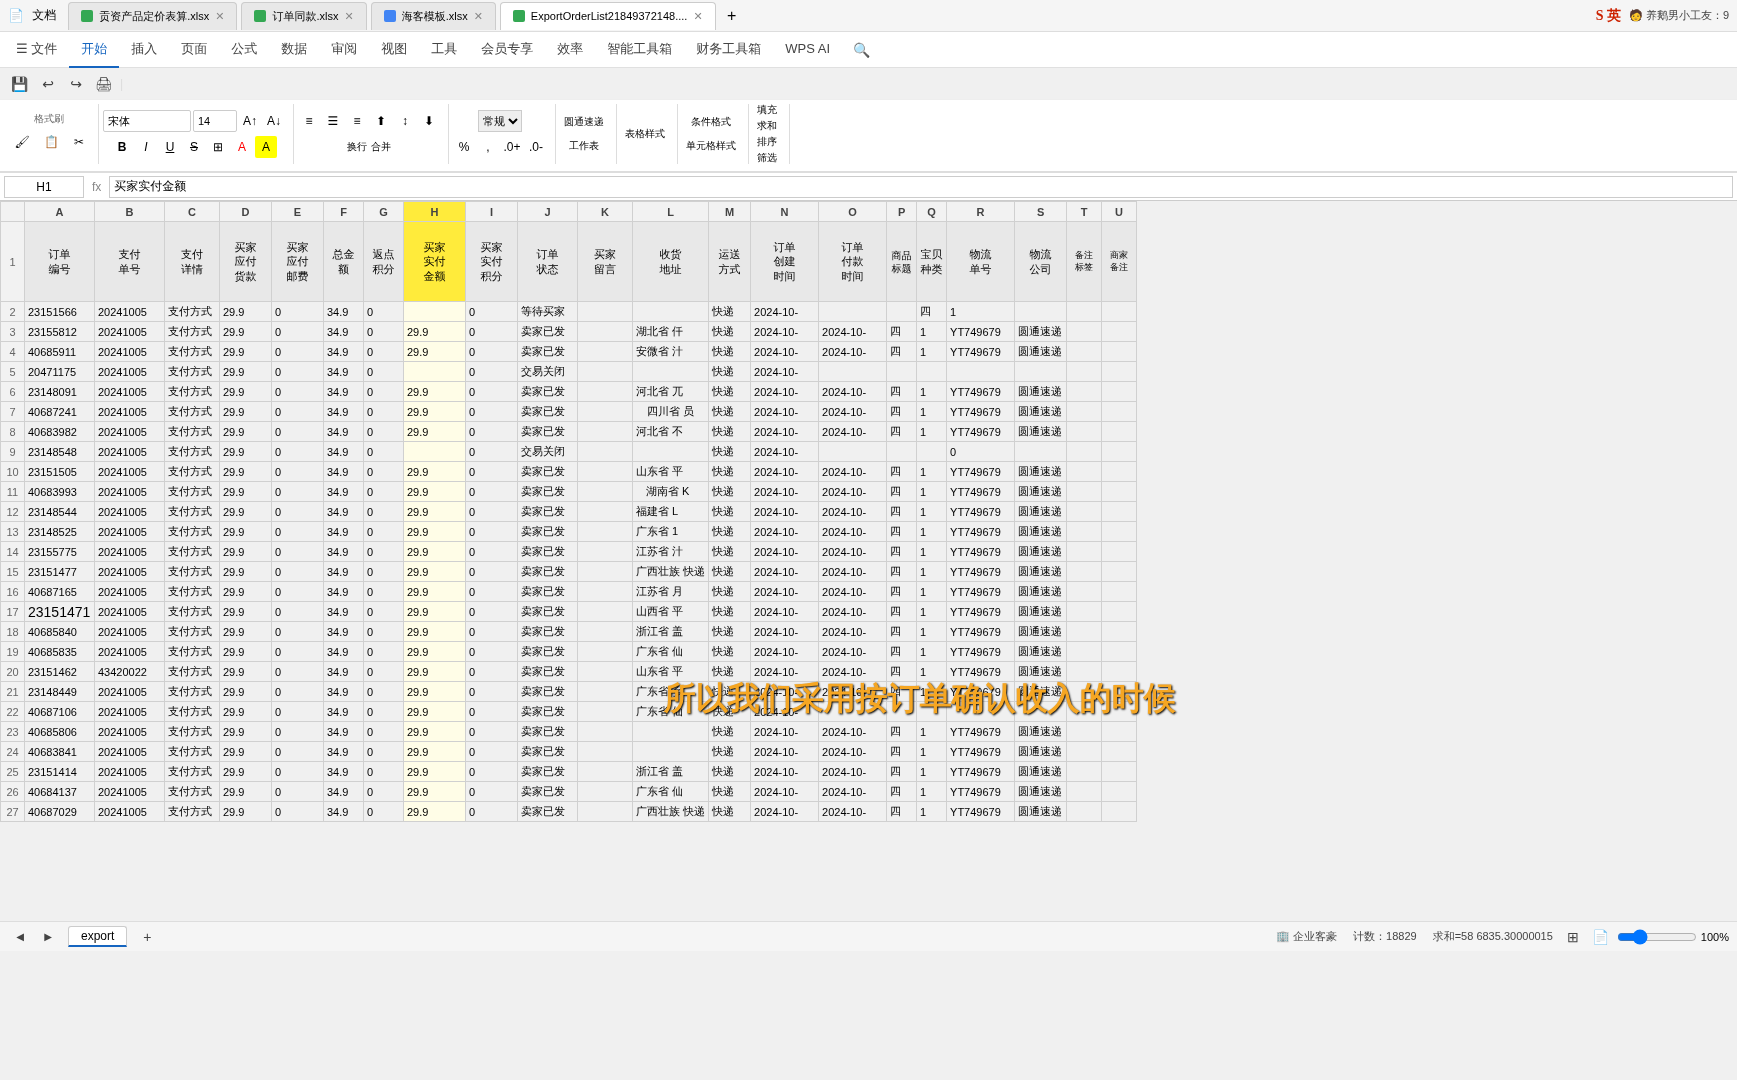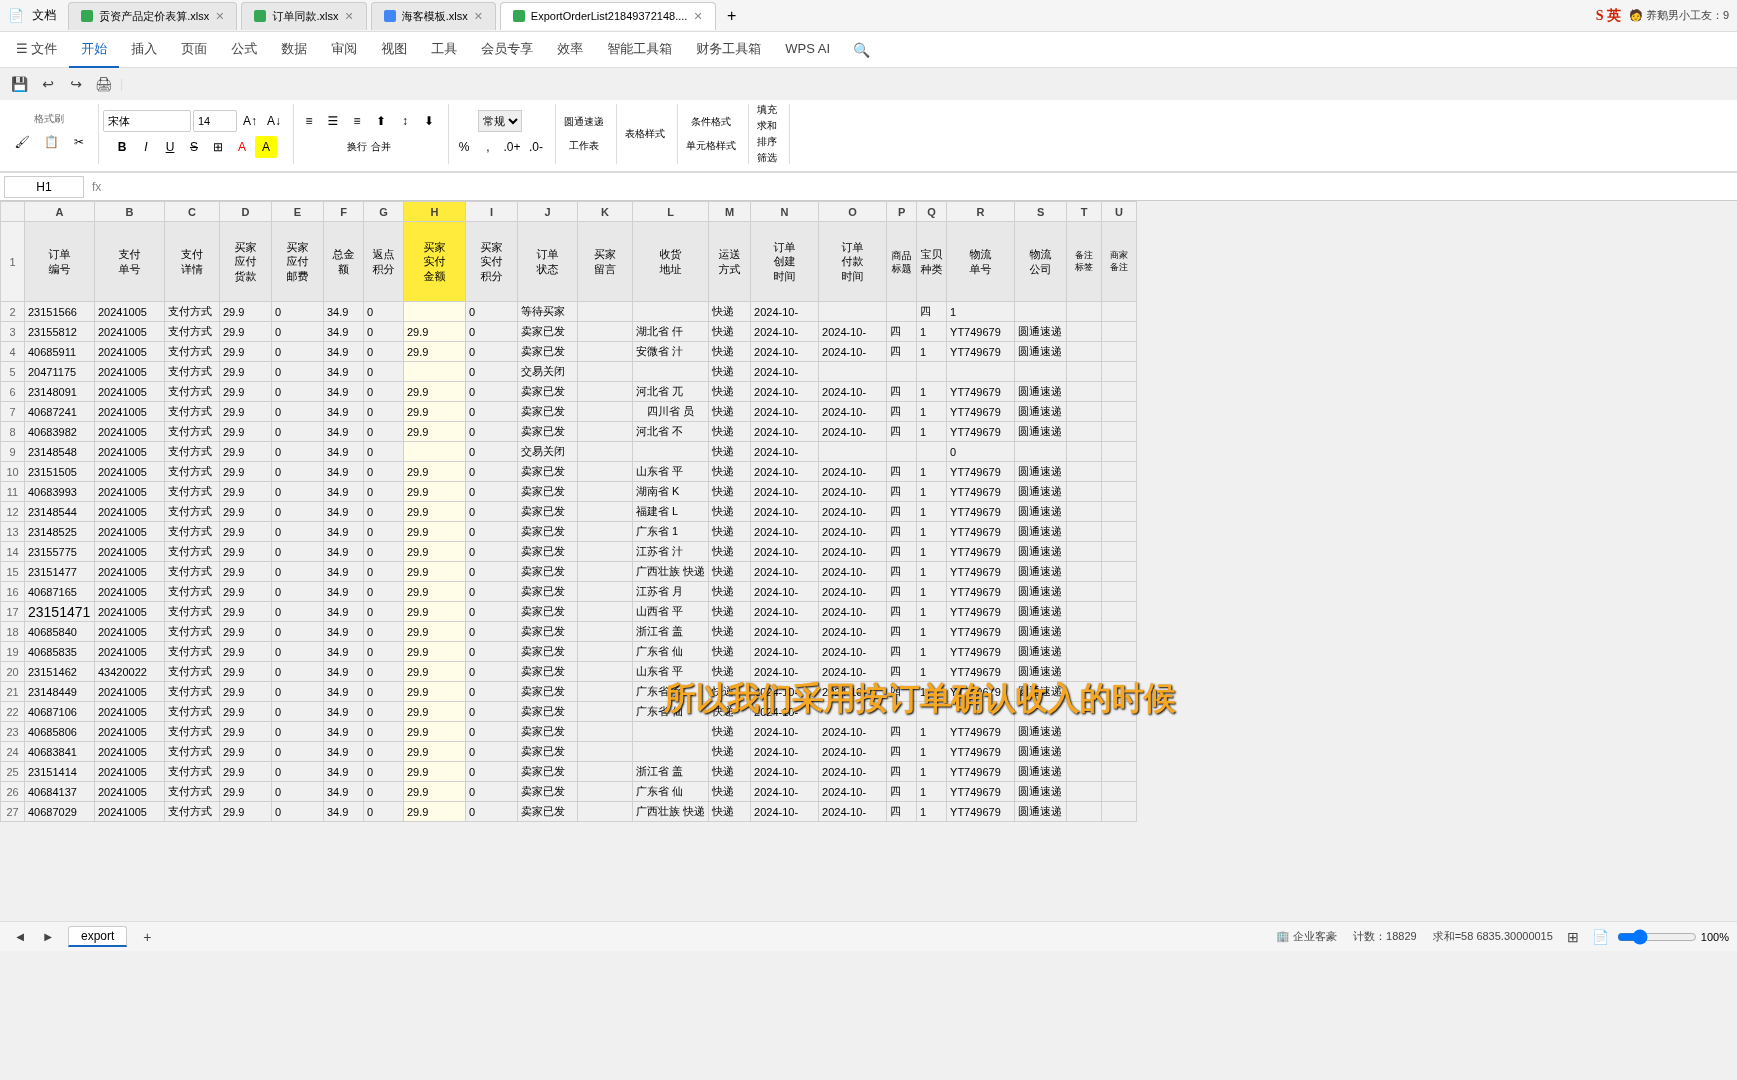--- a/index.html
+++ b/index.html
@@ -394,20 +394,21 @@
       <button class="fmt-btn" style="font-size:10px; width:auto; padding:0 4px;">筛选</button>
     </div>
   </div>
 </div>
 
 <div class="formula-bar">
   <div class="cell-ref-box">
     <span>H1</span>
   </div>
   <span style="font-size:12px; color:#888; padding: 0 4px;">fx</span>
+  <input class="formula-input" type="text" value="买家实付金额" style="flex: 1 1 0%; height: 22px; border: 1px solid rgb(204, 204, 204); padding: 0px 4px; font-size: 12px;">
 </div>
 
 <div class="grid-scroll" style="position:relative; overflow:auto; height:720px;">
   <table class="grid" id="main-grid">
     <colgroup>
       <col style="width:24px;">
       <col style="width:70px;">
       <col style="width:70px;">
       <col style="width:55px;">
       <col style="width:52px;">
@@ -703,21 +704,21 @@
           <td class="cell" style="height: 20px; font-size: 11px; padding: 0px 3px;">20241005</td>
           <td class="cell" style="height: 20px; font-size: 11px; padding: 0px 3px;">支付方式</td>
           <td class="cell" style="height: 20px; font-size: 11px; padding: 0px 3px;">29.9</td>
           <td class="cell" style="height: 20px; font-size: 11px; padding: 0px 3px;">0</td>
           <td class="cell" style="height: 20px; font-size: 11px; padding: 0px 3px;">34.9</td>
           <td class="cell" style="height: 20px; font-size: 11px; padding: 0px 3px;">0</td>
           <td class="cell" style="background: rgb(255, 253, 231); height: 20px; font-size: 11px; padding: 0px 3px;">29.9</td>
           <td class="cell" style="height: 20px; font-size: 11px; padding: 0px 3px;">0</td>
           <td class="cell" style="height: 20px; font-size: 11px; padding: 0px 3px;">卖家已发</td>
           <td class="cell" style="height: 20px; font-size: 11px; padding: 0px 3px;"></td>
-          <td class="cell" style="height: 20px; font-size: 11px; padding: 0px 3px;">湖南省 K</td>
+          <td class="cell" style="height: 20px; font-size: 11px; padding: 0px 13px;">湖南省 K</td>
           <td class="cell" style="height: 20px; font-size: 11px; padding: 0px 3px;">快递</td>
           <td class="cell" style="height: 20px; font-size: 11px; padding: 0px 3px;">2024-10-</td>
           <td class="cell" style="height: 20px; font-size: 11px; padding: 0px 3px;">2024-10-</td>
           <td class="cell" style="height: 20px; font-size: 11px; padding: 0px 3px;">四</td>
           <td class="cell" style="height: 20px; font-size: 11px; padding: 0px 3px;">1</td>
           <td class="cell" style="height: 20px; font-size: 11px; padding: 0px 3px;">YT749679</td>
           <td class="cell" style="height: 20px; font-size: 11px; padding: 0px 3px;">圆通速递</td>
           <td class="cell" style="height: 20px; font-size: 11px; padding: 0px 3px;"></td>
           <td class="cell" style="height: 20px; font-size: 11px; padding: 0px 3px;"></td>
         </tr>

